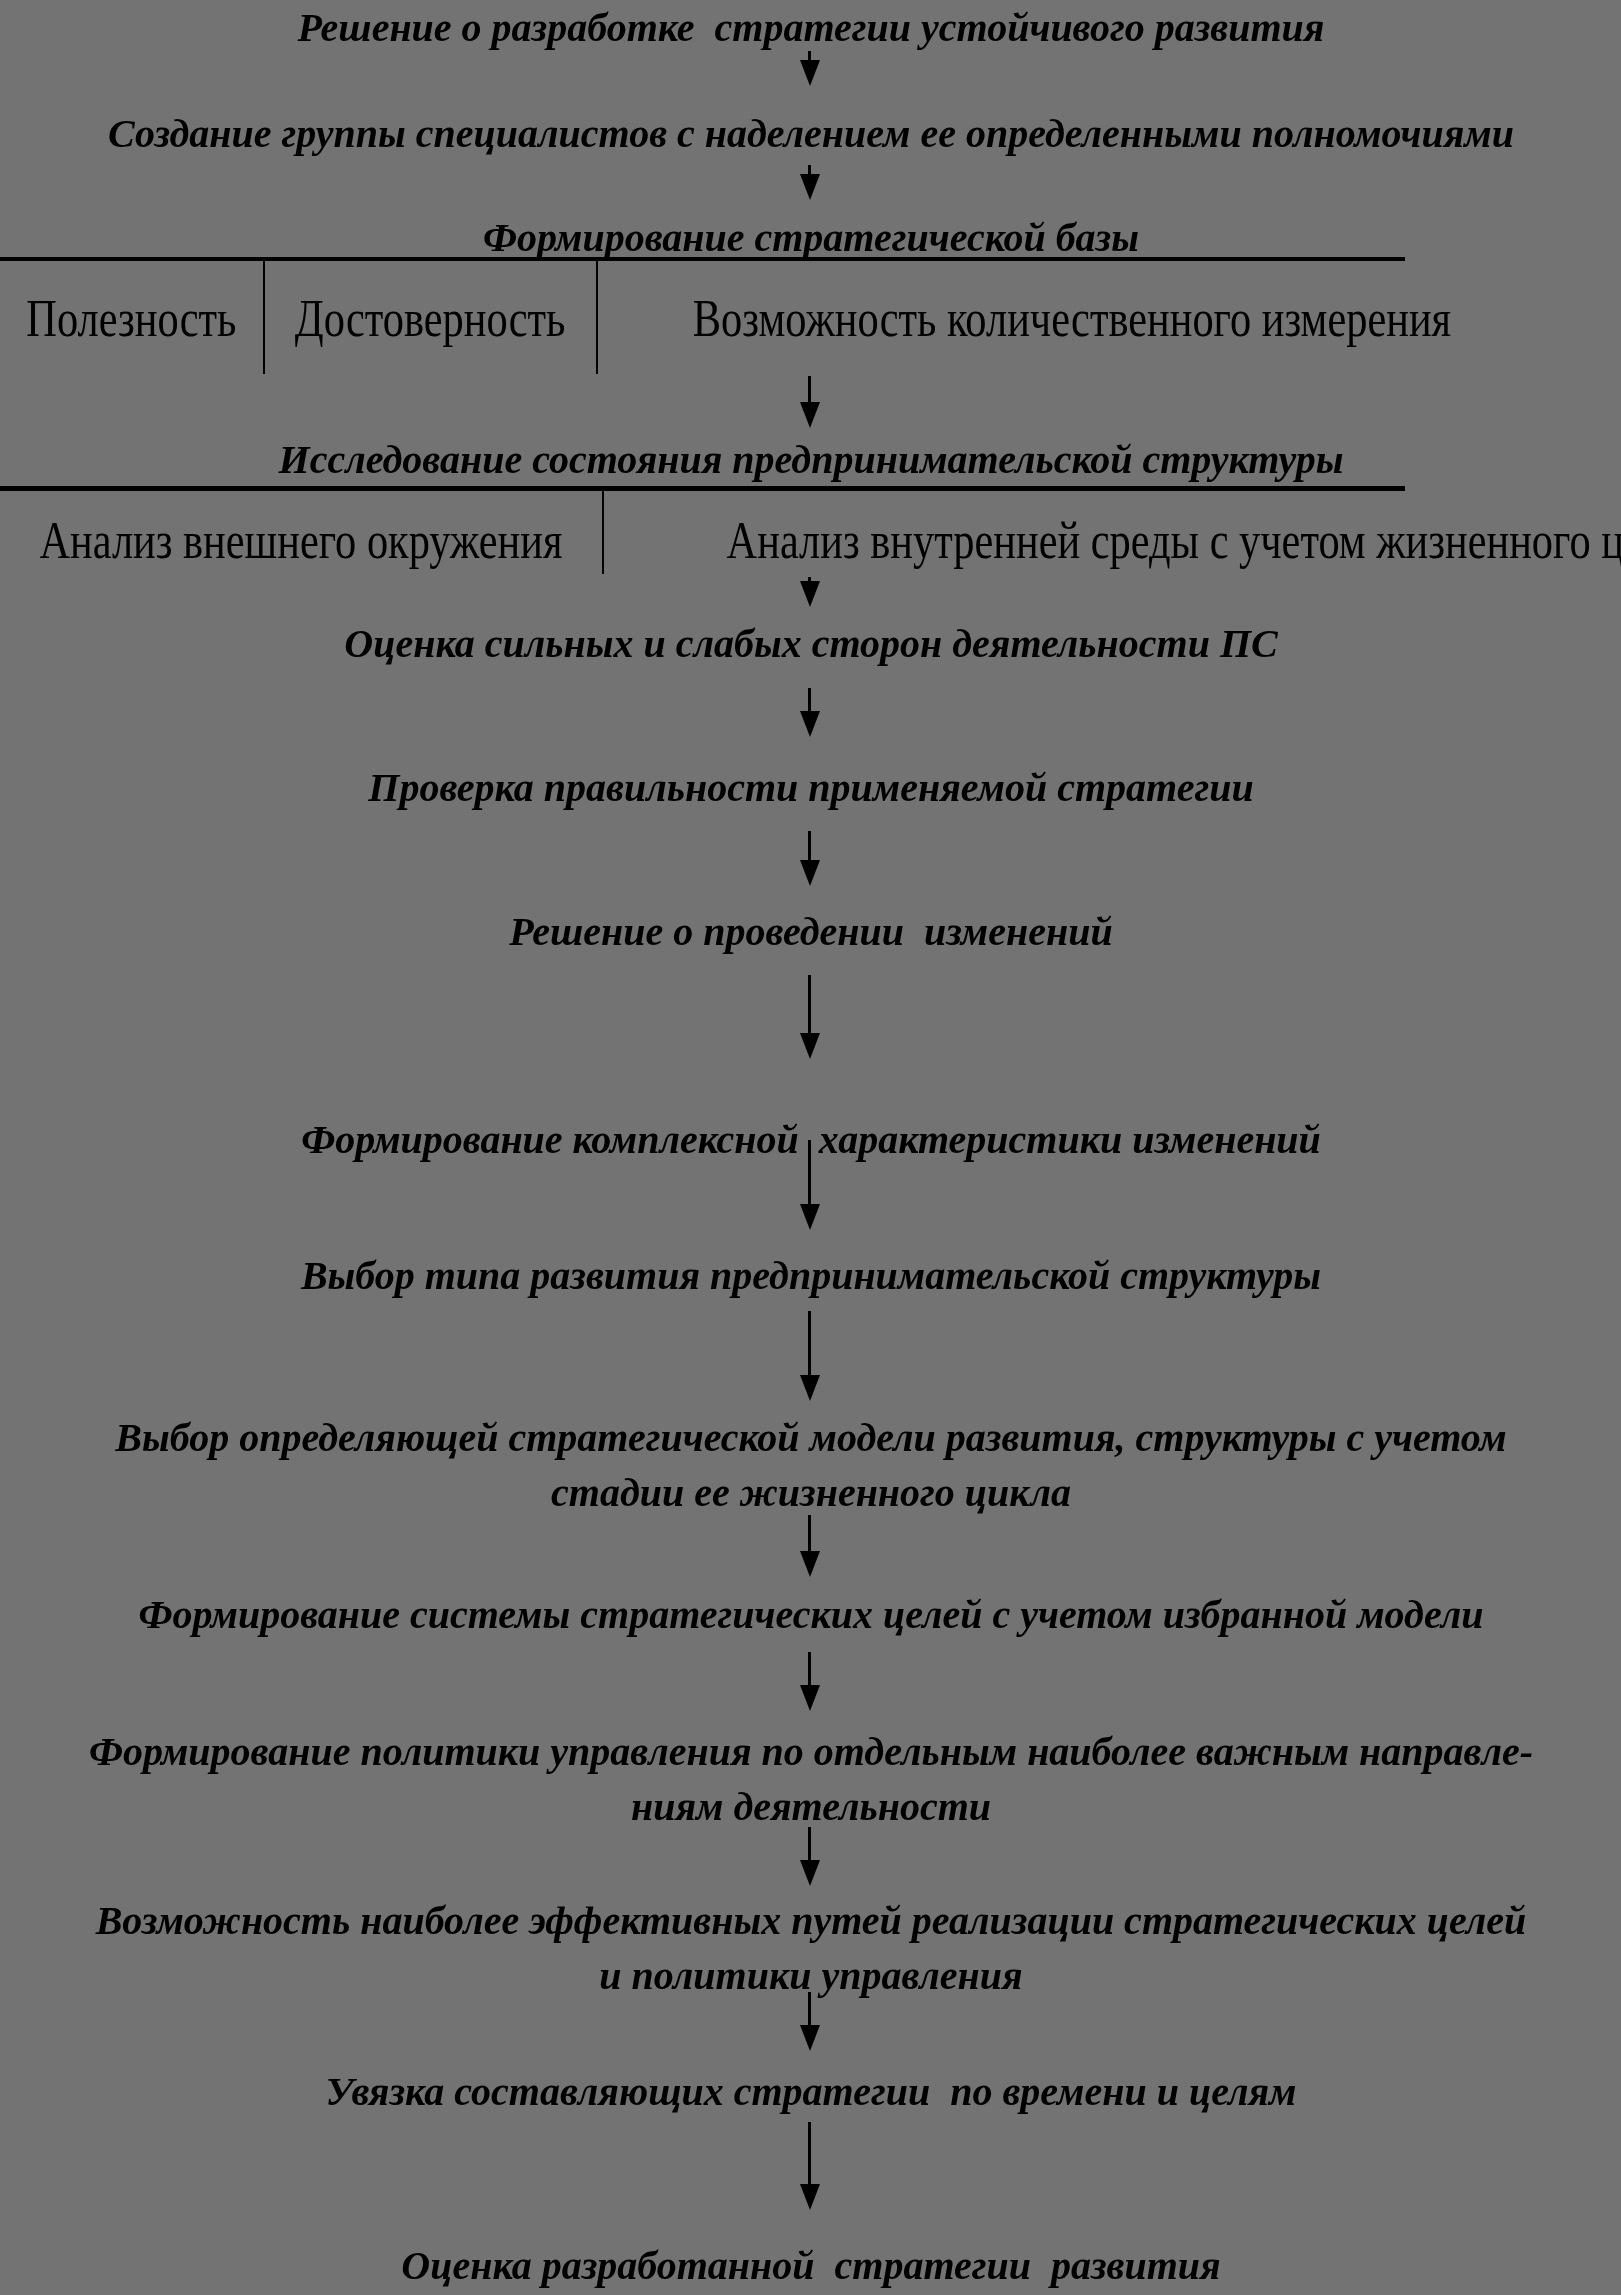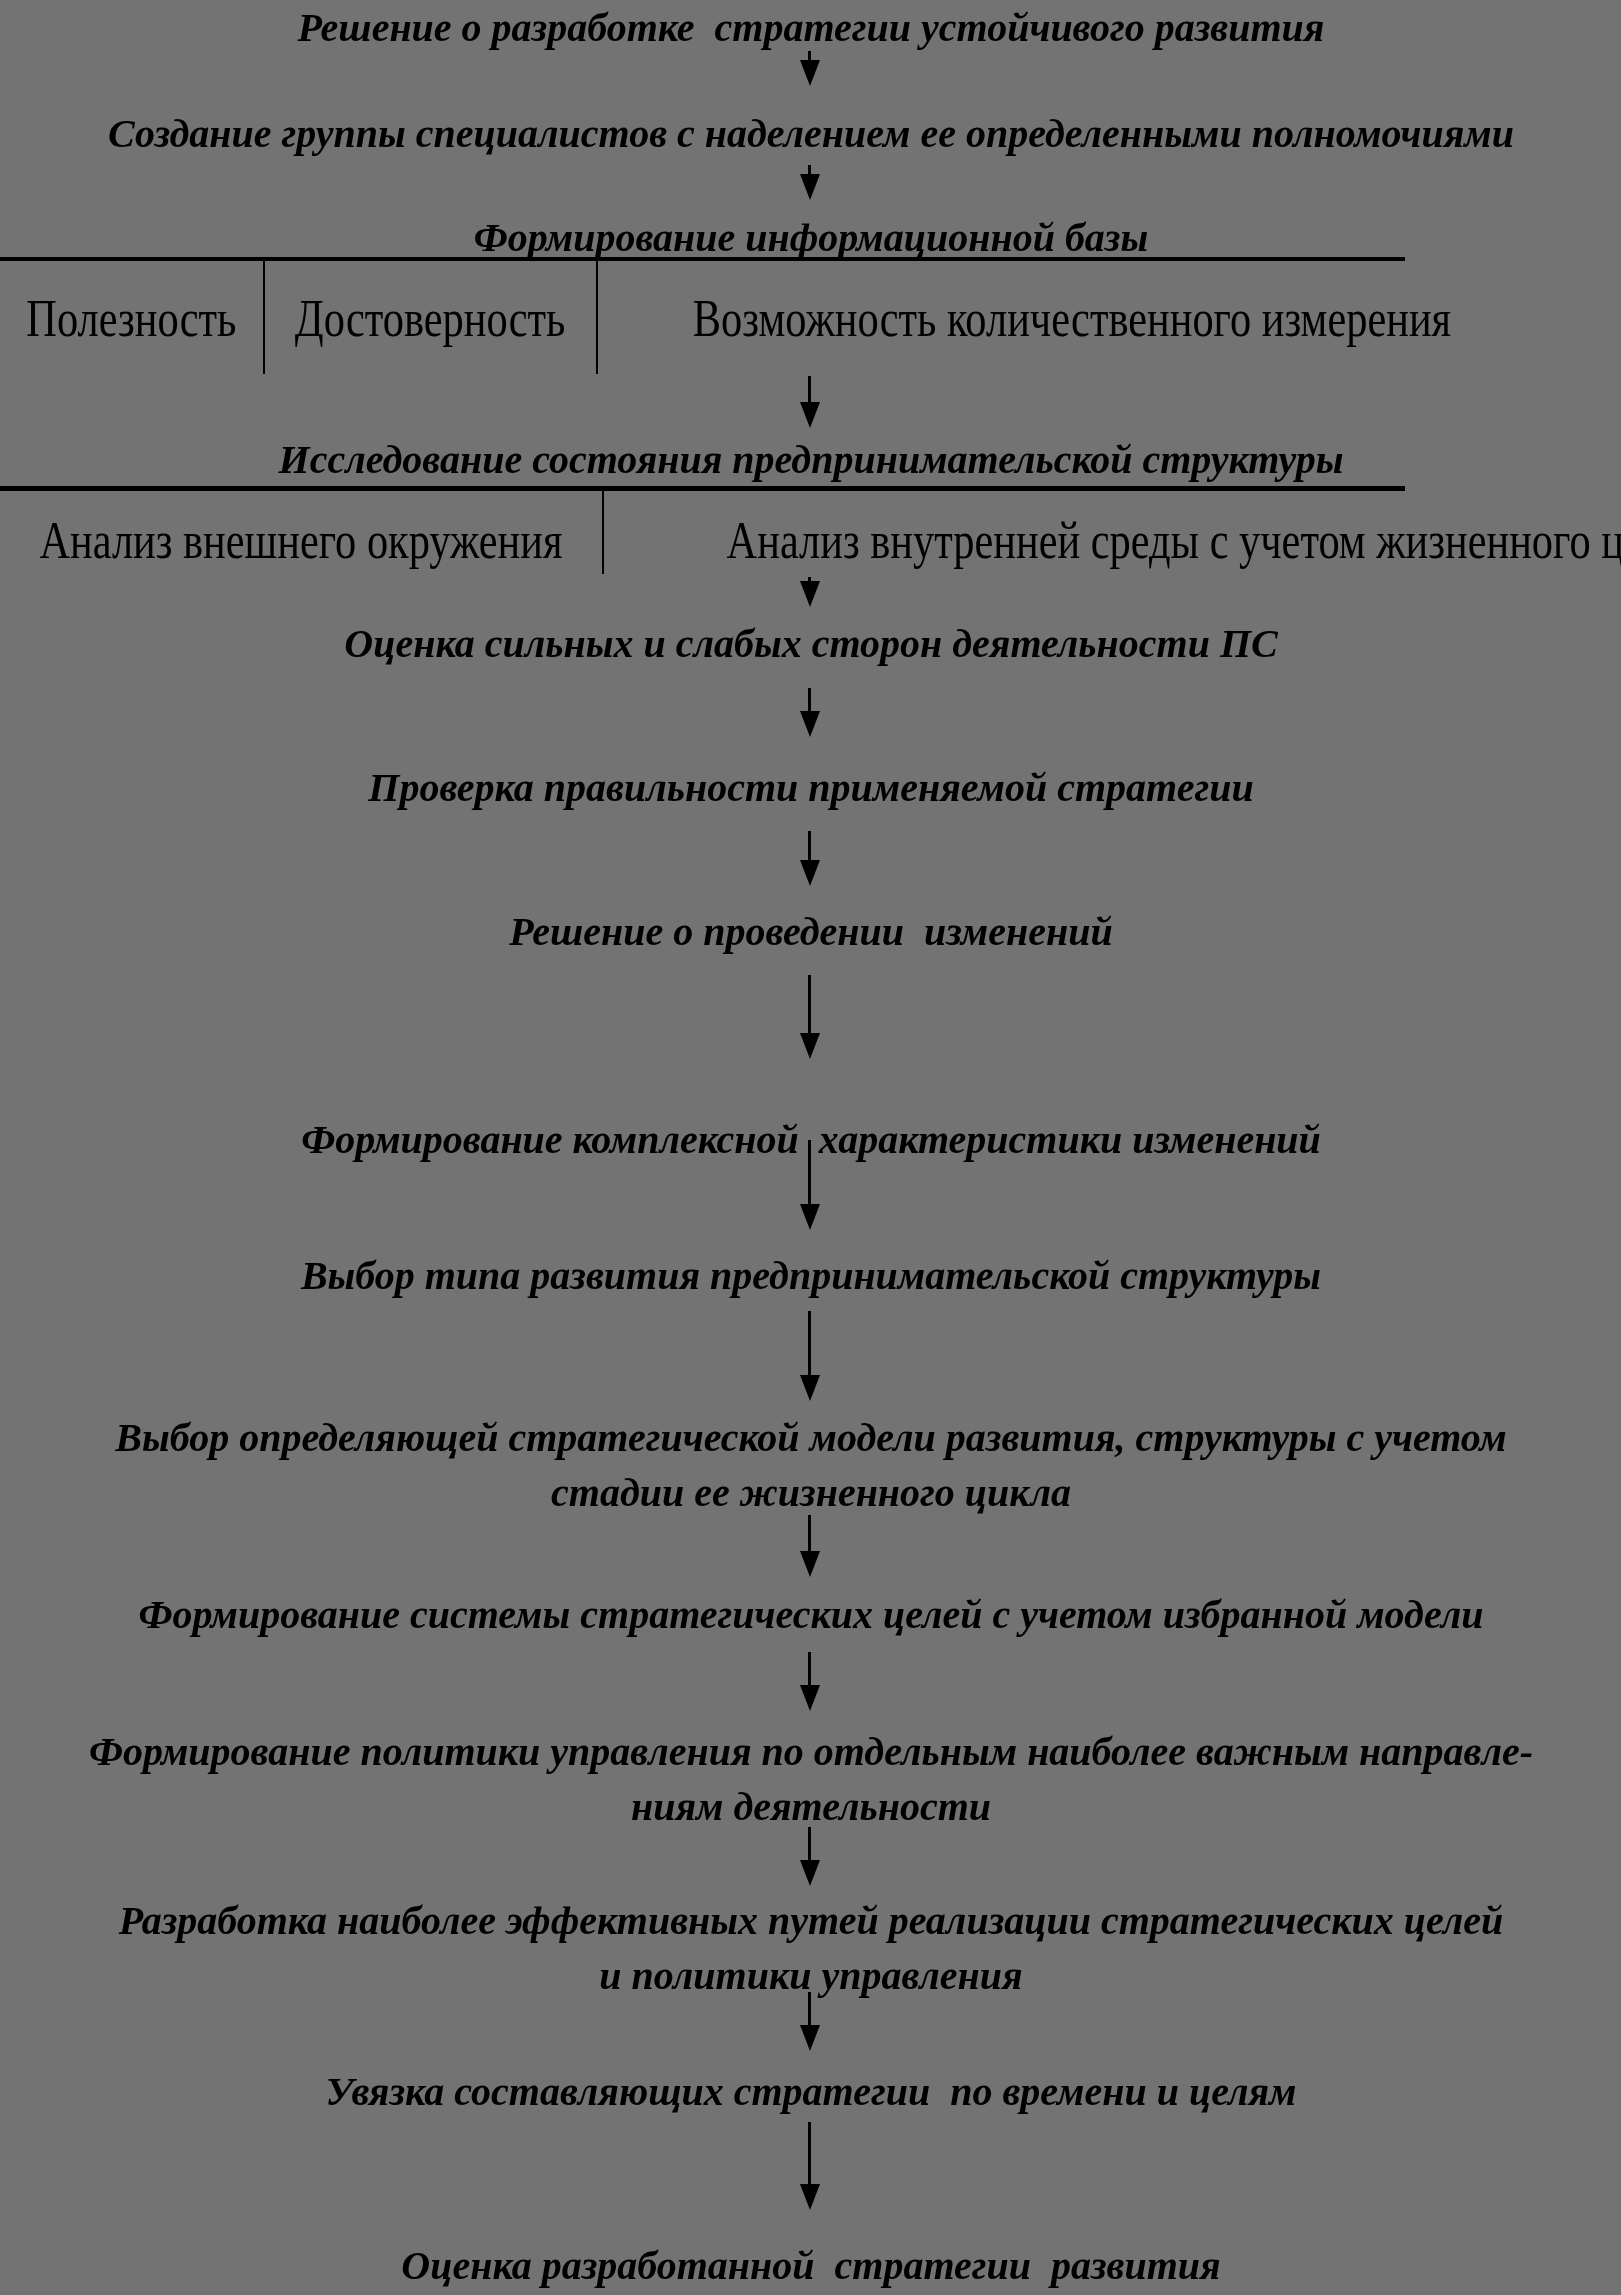--- a/index.html
+++ b/index.html
@@ -103,21 +103,21 @@
     <div class="head"></div>
   </div>
 
   <div class="step" style="top:106px">Создание группы специалистов с наделением ее определенными полномочиями</div>
 
   <div class="arrow" style="top:165px;height:35px">
     <div class="tail"></div>
     <div class="head"></div>
   </div>
 
-  <div class="step" style="top:210px">Формирование информационной базы</div>
+  <div class="step" style="top:210px">Формирование стратегической базы</div>
 
   <div class="tbl tbl1">
     <div class="cell t1c1">
       <span class="cell-label">Полезность</span>
     </div>
     <div class="cell t1c2">
       <span class="cell-label">Достоверность</span>
     </div>
     <div class="cell t1c3">
       <span class="cell-label">Возможность количественного измерения</span>
@@ -196,21 +196,21 @@
   </div>
 
   <div class="step" style="top:1724px">Формирование политики управления по отдельным наиболее важным направле-
 ниям деятельности</div>
 
   <div class="arrow" style="top:1827px;height:59px">
     <div class="tail"></div>
     <div class="head"></div>
   </div>
 
-  <div class="step" style="top:1893px">Разработка наиболее эффективных путей реализации стратегических целей
+  <div class="step" style="top:1893px">Возможность наиболее эффективных путей реализации стратегических целей
 и политики управления</div>
 
   <div class="arrow" style="top:1992px;height:59px">
     <div class="tail"></div>
     <div class="head"></div>
   </div>
 
   <div class="step" style="top:2064px">Увязка составляющих стратегии  по времени и целям</div>
 
   <div class="arrow" style="top:2122px;height:88px">

